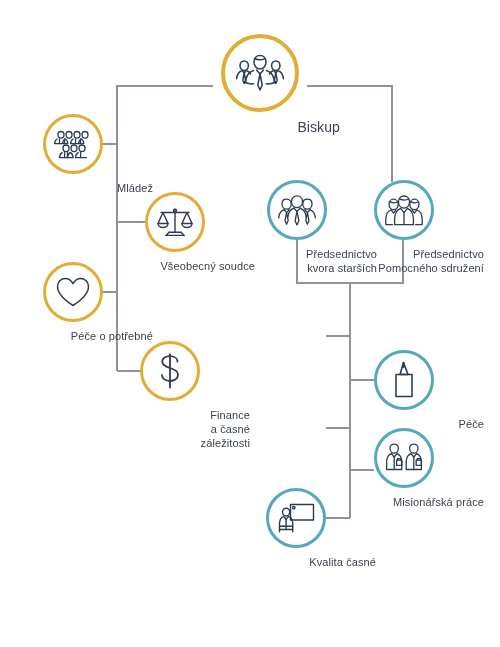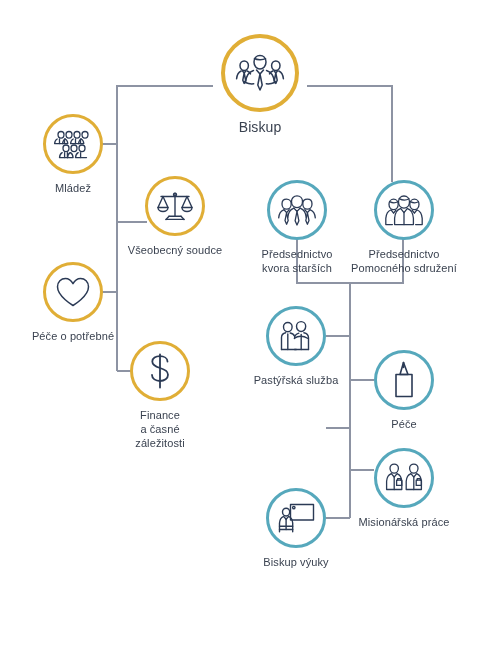--- a/index.html
+++ b/index.html
@@ -23,21 +23,21 @@
     left: 0;
     top: 0;
     width: 500px;
     height: 647px;
     pointer-events: none;
   }
   .node {
     position: absolute;
     width: 160px;
     margin-left: -80px;
-    text-align: center;
+    text-align: right;
     pointer-events: auto;
   }
   .node-circle {
     width: 60px;
     height: 60px;
     border-radius: 50%;
     border: 3px solid #e0ae36;
     box-sizing: border-box;
     margin: 0 auto;
     display: flex;
@@ -148,21 +148,21 @@
           <path d="M17.2 25.6c-1.8.9-2.5 2.5-2.7 5"></path>
           <path d="M26 21a3 3 0 016 0c0 2-1.3 3.7-3 3.7s-3-1.7-3-3.7z"></path>
           <path d="M25.2 25.6c-1.8.9-2.5 2.5-2.7 5h11"></path>
           <path d="M27.6 25.6v5"></path>
         </g>
       </svg>
     </div>
     <div class="node-label">Mládež</div>
   </div>
 
-  <div class="node" style="left:175px; top:176px;">
+  <div class="node" style="left:175px; top:192px;">
     <div class="node-circle">
       <svg width="38" height="34" viewBox="0 0 38 34">
         <g fill="none" stroke="#2b3a55" stroke-width="1.4" stroke-linecap="round" stroke-linejoin="round">
           <path d="M19 4.2v23"></path>
           <path d="M5 7.5h28"></path>
           <circle cx="19" cy="5.6" r="1.5"></circle>
           <path d="M7 7.5L2 18.5h10L7 7.5z"></path>
           <path d="M2 18.5c0 2.4 2.3 4 5 4s5-1.6 5-4"></path>
           <path d="M31 7.5l-5 11h10l-5-11z"></path>
           <path d="M26 18.5c0 2.4 2.3 4 5 4s5-1.6 5-4"></path>
@@ -177,21 +177,21 @@
 
   <div class="node" style="left:73px; top:262px;">
     <div class="node-circle">
       <svg width="36" height="32" viewBox="0 0 36 32">
         <path d="M18 29.5C18 29.5 2.5 20.5 2.5 10.8 2.5 5.8 6.2 2.5 10.4 2.5c3.3 0 6 2.2 7.6 5.2 1.6-3 4.3-5.2 7.6-5.2 4.2 0 7.9 3.3 7.9 8.3C33.5 20.5 18 29.5 18 29.5z" fill="none" stroke="#2b3a55" stroke-width="1.5" stroke-linejoin="round"></path>
       </svg>
     </div>
     <div class="node-label">Péče o potřebné</div>
   </div>
 
-  <div class="node" style="left:160px; top:341px;">
+  <div class="node" style="left:170px; top:341px;">
     <div class="node-circle">
       <svg width="28" height="38" viewBox="0 0 28 38">
         <g fill="none" stroke="#2b3a55" stroke-width="1.8" stroke-linecap="round" stroke-linejoin="round">
           <path d="M14 2.5v33"></path>
           <path d="M21.5 9.5c0-3.2-3.4-5.3-7.6-5.3S6.3 6.1 6.3 9.6c0 3.8 3.6 5.2 7.7 6.4 4.3 1.2 8 2.7 8 6.8 0 3.8-3.6 6.2-8 6.2s-8-2.3-8-6"></path>
         </g>
       </svg>
     </div>
     <div class="node-label">Finance
 a časné
@@ -239,56 +239,36 @@
           <path d="M27.3 8.6c2.6 1.4 5.8 1.5 8.1.2"></path>
           <path d="M34.2 17c3.1 1.1 4.6 3.5 5 8.4v6.2h-6.6"></path>
           <path d="M29 17l2.4 3.2 2.4-3.2"></path>
         </g>
       </svg>
     </div>
     <div class="node-label">Předsednictvo
 Pomocného sdružení</div>
   </div>
 
-  <div class="node teal" style="left:296px; top:306px;">
-    <div class="node-circle">
-      <svg width="38" height="34" viewBox="0 0 38 34">
-        <g fill="none" stroke="#2b3a55" stroke-width="1.4" stroke-linecap="round" stroke-linejoin="round">
-          <path d="M6.5 7.8a4.3 4.3 0 018.6 0c0 2.8-1.9 5-4.3 5s-4.3-2.2-4.3-5z"></path>
-          <path d="M19.5 7.2a4.6 4.6 0 019.2 0c0 3-2.1 5.3-4.6 5.3s-4.6-2.3-4.6-5.3z"></path>
-          <path d="M4.5 30.5V18.5c0-2.5 1.6-4.3 4.2-4.8"></path>
-          <path d="M10.8 30.5V15"></path>
-          <path d="M4.5 30.5h14.8"></path>
-          <path d="M13.2 14c2.4.3 3.8 1.6 4.4 3.4"></path>
-          <path d="M31.5 30.5V19c0-2.8-1.8-4.6-4.6-5.2"></path>
-          <path d="M21.8 14.2c-2.8.8-4.3 2.4-4.3 5.3"></path>
-          <path d="M17.5 30.5h14"></path>
-          <path d="M17.5 19.3c3.5-2.8 9-2.8 13 0"></path>
-          <path d="M24.2 15.5v15"></path>
-        </g>
-      </svg>
-    </div>
-    <div class="node-label">Pastýřská služba</div>
-  </div>
 
   <div class="node teal" style="left:404px; top:350px;">
     <div class="node-circle">
       <svg width="30" height="38" viewBox="0 0 30 38">
         <g fill="none" stroke="#2b3a55" stroke-width="1.6" stroke-linecap="round" stroke-linejoin="round">
           <path d="M14.5 1.5L11 13.5h8L14.5 1.5z"></path>
           <path d="M7 13.5h16v22H7v-22z"></path>
           <path d="M14.5 1.5v5"></path>
         </g>
       </svg>
     </div>
     <div class="node-label">Péče</div>
   </div>
 
 
-  <div class="node teal" style="left:404px; top:448px;">
+  <div class="node teal" style="left:404px; top:428px;">
     <div class="node-circle">
       <svg width="40" height="34" viewBox="0 0 40 34">
         <g fill="none" stroke="#2b3a55" stroke-width="1.3" stroke-linecap="round" stroke-linejoin="round">
           <path d="M6 7.3a4.2 4.2 0 018.4 0c0 2.8-1.9 4.9-4.2 4.9S6 10.1 6 7.3z"></path>
           <path d="M7.3 12.6L10.2 16l2.9-3.4"></path>
           <path d="M7 12.9C4.3 13.9 3 16 2.6 20.3v8.2h15.2v-8.2c-.4-4.3-1.7-6.4-4.4-7.4"></path>
           <path d="M10.2 16v12.5"></path>
           <rect x="12.6" y="19.2" width="5.2" height="5.2"></rect>
           <path d="M13.6 19.2v-1.6h3.2v1.6"></path>
           <path d="M25.6 7.3a4.2 4.2 0 018.4 0c0 2.8-1.9 4.9-4.2 4.9s-4.2-2.1-4.2-4.9z"></path>
@@ -311,16 +291,16 @@
           <path d="M6.5 10.8a3.6 3.6 0 017.2 0c0 2.4-1.6 4.2-3.6 4.2s-3.6-1.8-3.6-4.2z"></path>
           <path d="M7.6 15.4l2.5 2.9 2.5-2.9"></path>
           <path d="M7.3 15.6c-2.4.9-3.5 2.7-3.8 6.4v6.5h13.2V22c-.3-3.7-1.4-5.5-3.8-6.4"></path>
           <path d="M10.1 18.3v10.2"></path>
           <path d="M3.5 28.5v2.2M16.7 28.5v2.2"></path>
           <path d="M3.5 25.3h13.2"></path>
           <circle cx="17.8" cy="6.6" r="1.2"></circle>
         </g>
       </svg>
     </div>
-    <div class="node-label">Biskup výuky</div>
+    <div class="node-label">Kvalita časné</div>
   </div>
 
 </div>
 
 </body></html>

